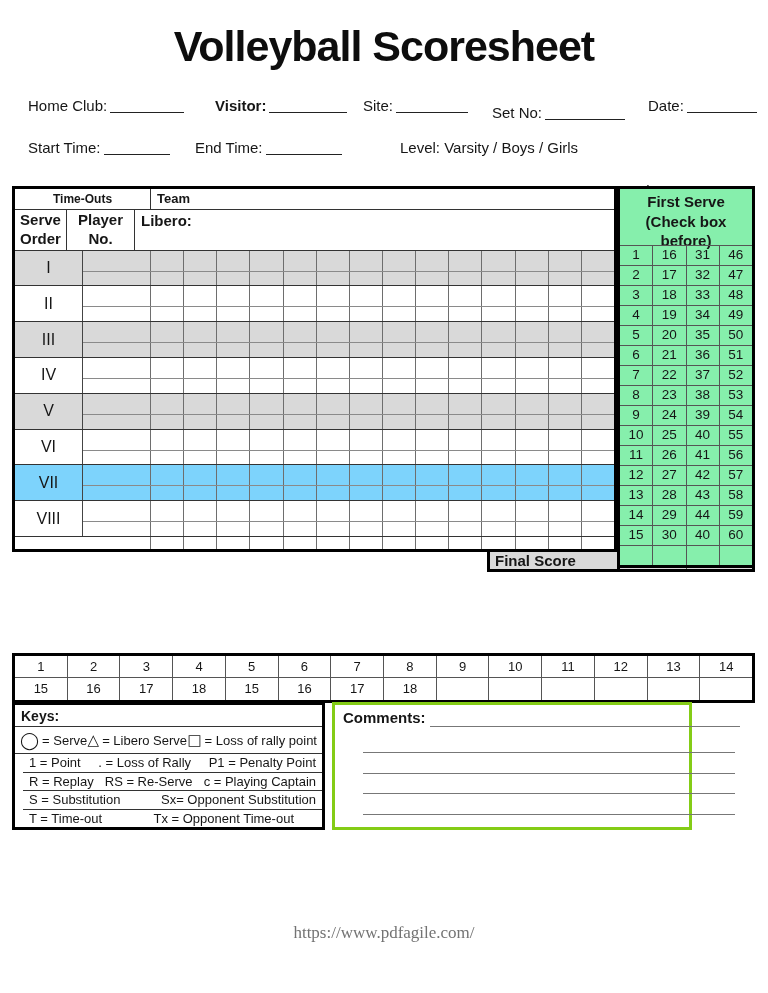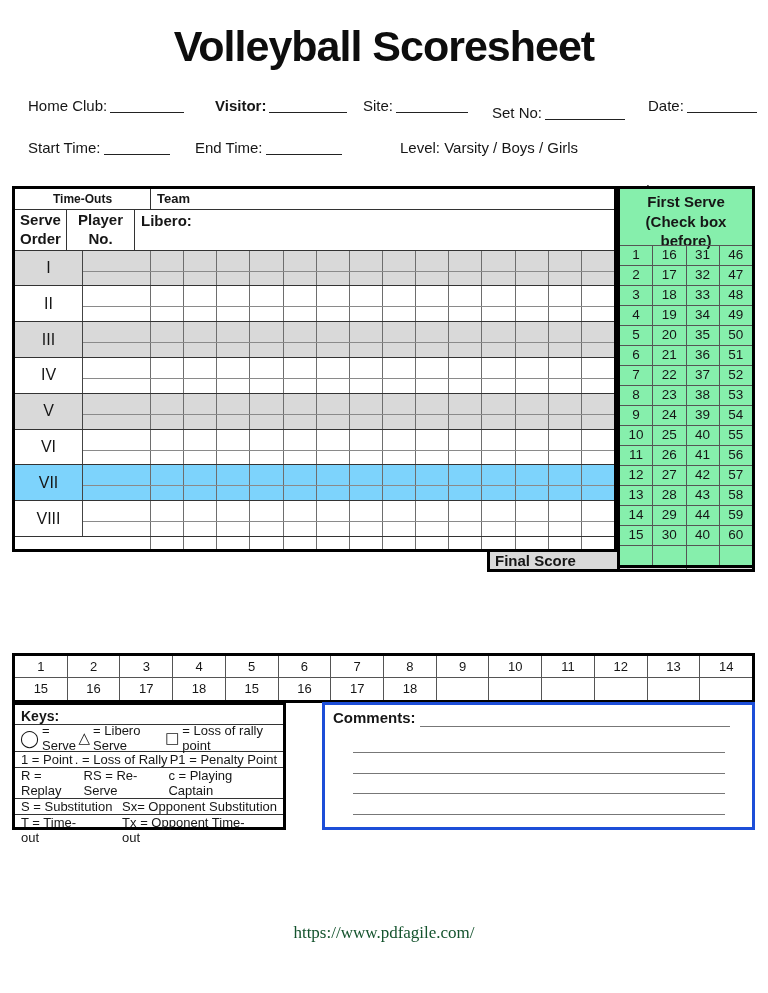--- a/index.html
+++ b/index.html
@@ -62,37 +62,37 @@
   
   .subs-table { position:absolute; left:12px; top:653px; width:743px; height:50px; border:3px solid #000; box-sizing:border-box; display:flex; background:#fff; }
   .subs-label { width:308px; border-right:2px solid #000; display:flex; align-items:center; justify-content:center; font-weight:bold; font-size:21px; box-sizing:border-box; }
   .subs-grid { flex:1; display:flex; }
   .subs-col { flex:1; display:flex; flex-direction:column; border-right:1px solid #555; box-sizing:border-box; }
   .subs-col:last-child { border-right:none; }
   .subs-c1 { height:22px; border-bottom:1px solid #555; text-align:center; font-size:13px; line-height:21px; box-sizing:border-box; }
   .subs-c2 { flex:1; text-align:center; font-size:13px; line-height:21px; }
 
   
-  .keys-panel { position:absolute; left:12px; top:702px; width:274px; height:128px; border:3px solid #000; box-sizing:border-box; display:flex; flex-direction:column; background:#fff; font-size:13px; }
+  .keys-panel { position:absolute; left:12px; top:702px; width:313px; height:128px; border:3px solid #000; box-sizing:border-box; display:flex; flex-direction:column; background:#fff; font-size:13px; }
   .keys-title { height:22px; border-bottom:1px solid #333; font-weight:bold; font-size:14px; padding:3px 0 0 6px; box-sizing:border-box; }
   .keys-symbols { height:27px; border-bottom:1px solid #333; display:flex; align-items:center; justify-content:space-between; padding:0 5px; box-sizing:border-box; }
   .key-sym-item { display:flex; align-items:center; gap:3px; }
   .sym { font-family:"DejaVu Sans", sans-serif; font-size:15px; line-height:1; }
   .sym-big { font-size:17px; font-weight:bold; }
-  .keys-row { flex:1; border-bottom:1px solid #333; display:flex; align-items:center; justify-content:space-between; padding:0 6px; box-sizing:border-box; }
+  .keys-row { flex:1; border-bottom:1px solid #333; display:flex; align-items:center; justify-content:space-between; padding:0 6px; box-sizing:border-box;margin-left:8px; }
   .keys-row:last-child { border-bottom:none;gap:32px; }
   .keys-row.pad-r { padding-right:28px; }
 
   
-  .comments-panel { position:absolute; left:322px; top:702px; width:433px; height:128px; border:3px solid #1d4ed8; box-sizing:border-box; background:#fff; }
+  .comments-panel { position:absolute; left:332px; top:702px; width:360px; height:128px; border:3px solid #84cc16; box-sizing:border-box; background:#fff; }
   .comments-label { position:absolute; left:8px; top:4px; font-weight:bold; font-size:15px; }
   .comments-headline { position:absolute; left:95px; top:21px; width:310px; border-bottom:1.5px solid #777; }
   .comment-line { position:absolute; left:28px; width:372px; border-bottom:1.5px solid #777; }
 
-  .footer { position:absolute; top:923px; left:0; width:100%; text-align:center; font-family:"Liberation Serif", serif; font-size:17px; color:#14532d; }
+  .footer { position:absolute; top:923px; left:0; width:100%; text-align:center; font-family:"Liberation Serif", serif; font-size:17px; color:#737373; }
 </style>
 </head>
 <body>
 
 <div class="title">Volleyball Scoresheet</div>
 
 <div class="field" style="left:28px; top:97px;">
   <span>Home Club:</span><span class="blank" style="width:74px;"></span>
 </div>
 <div class="field" style="left:215px; top:97px;font-weight:bold;">

